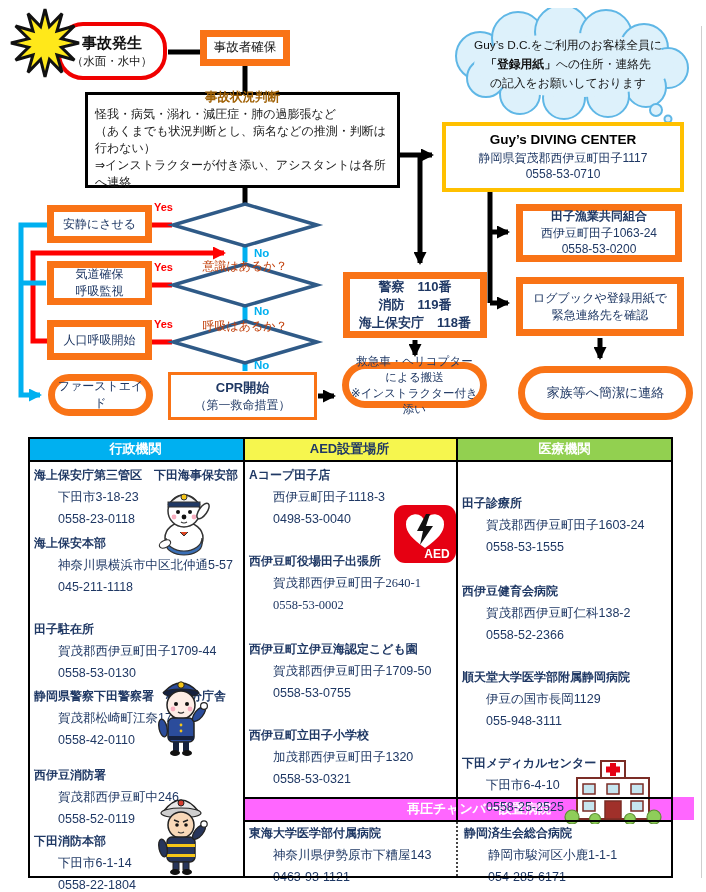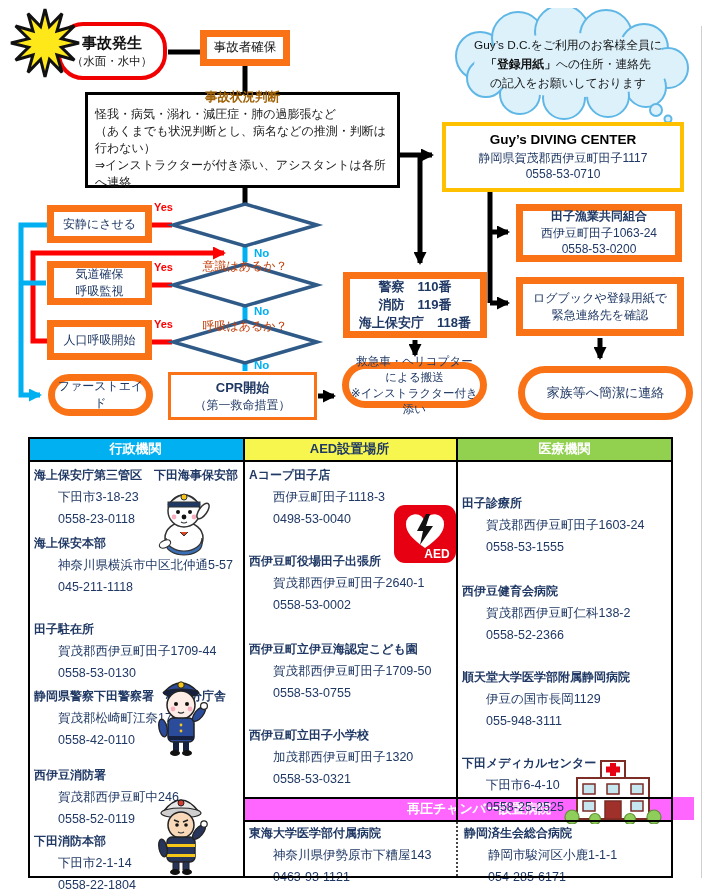--- a/index.html
+++ b/index.html
@@ -239,21 +239,21 @@
       <div class="ad">賀茂郡松崎町江奈170-1</div>
       <div class="ph">0558-42-0110</div>
     </div>
     <div class="entry" style="top:302px;">
       <div class="nm">西伊豆消防署</div>
       <div class="ad">賀茂郡西伊豆町中246</div>
       <div class="ph">0558-52-0119</div>
     </div>
     <div class="entry" style="top:368px;">
       <div class="nm">下田消防本部</div>
-      <div class="ad">下田市2-1-14</div>
+      <div class="ad">下田市6-1-14</div>
       <div class="ph">0558-22-1804</div>
     </div>
 
     <svg class="icon" style="left:125px;top:16px;" width="58" height="78" viewBox="0 0 58 78">
       <ellipse cx="29" cy="60" rx="19" ry="16" fill="#fff" stroke="#333" stroke-width="1.5"></ellipse>
       <path d="M11,60 a18,13 0 0 0 36,0 v6 a18,11 0 0 1 -36,0 z" fill="#3B6FB5" stroke="#333" stroke-width="1.2"></path>
       <ellipse cx="10" cy="66" rx="6" ry="3.5" fill="#fff" stroke="#333" stroke-width="1.2" transform="rotate(-25 10 66)"></ellipse>
       <circle cx="29" cy="33" r="16" fill="#fff" stroke="#333" stroke-width="1.5"></circle>
       <path d="M14,26 Q29,8 44,26 Z" fill="#F4F4F4" stroke="#333" stroke-width="1.5"></path>
       <rect x="13" y="24" width="32" height="5" fill="#1F3864" stroke="#333" stroke-width="1"></rect>
@@ -312,21 +312,21 @@
         <ellipse cx="35" cy="86" rx="5" ry="3" fill="#111"></ellipse>
     </svg>
   </div>
 
   <div class="col" style="left:245px;top:462px;width:209px;height:335px;">
     <div class="entry" style="top:2px;">
       <div class="nm">Aコープ田子店</div>
       <div class="ad">西伊豆町田子1118-3</div>
       <div class="ph">0498-53-0040</div>
     </div>
-    <div class="entry" style="top:88px;">
+    <div class="entry" style="top:88px;font-family:Liberation Serif, serif;">
       <div class="nm">西伊豆町役場田子出張所</div>
       <div class="ad">賀茂郡西伊豆町田子2640-1</div>
       <div class="ph">0558-53-0002</div>
     </div>
     <div class="entry" style="top:176px;">
       <div class="nm">西伊豆町立伊豆海認定こども園</div>
       <div class="ad">賀茂郡西伊豆町田子1709-50</div>
       <div class="ph">0558-53-0755</div>
     </div>
     <div class="entry" style="top:262px;">

